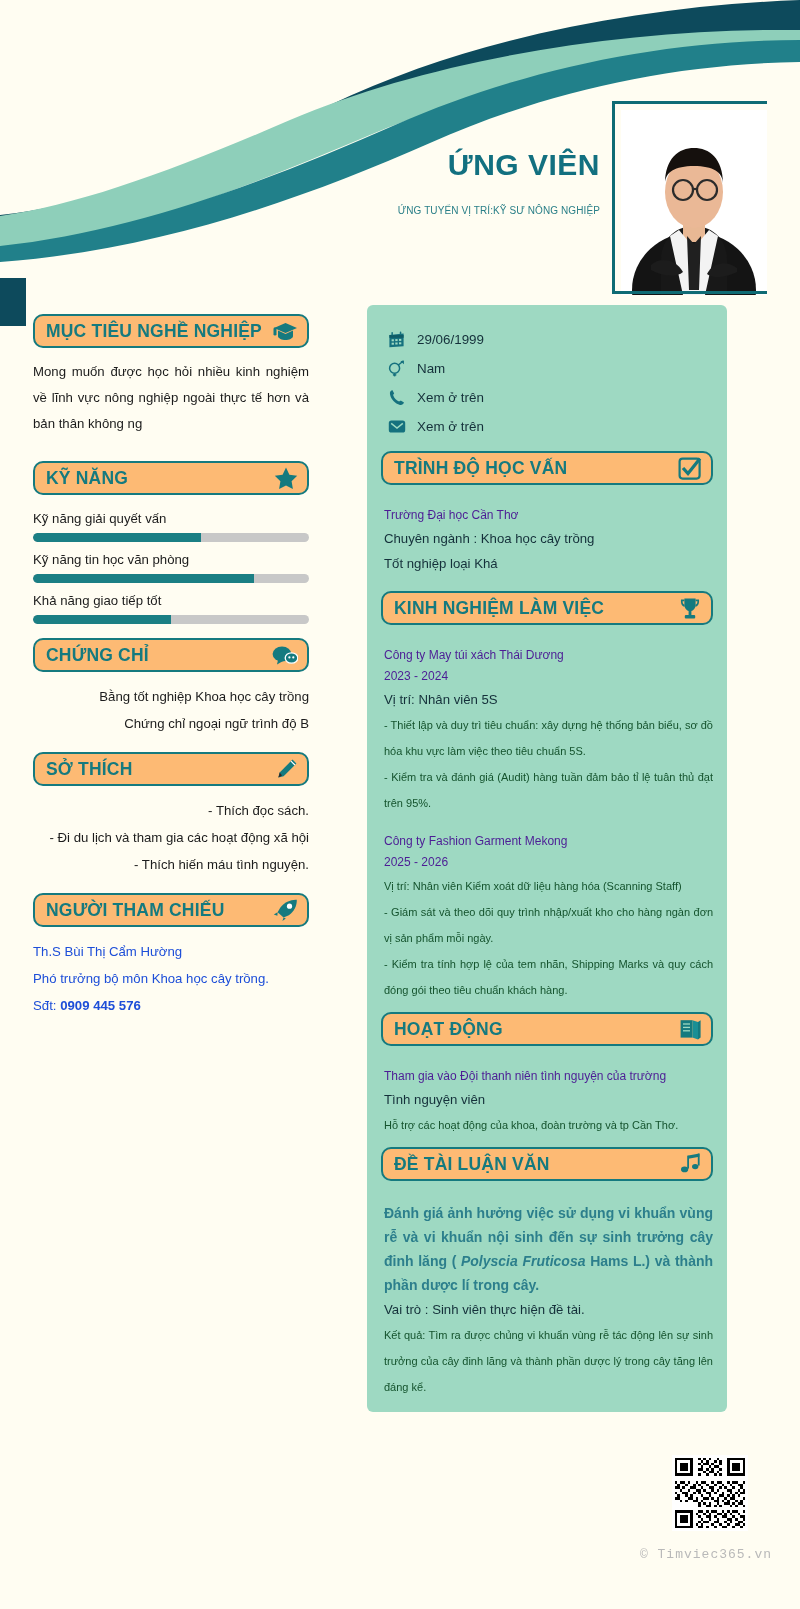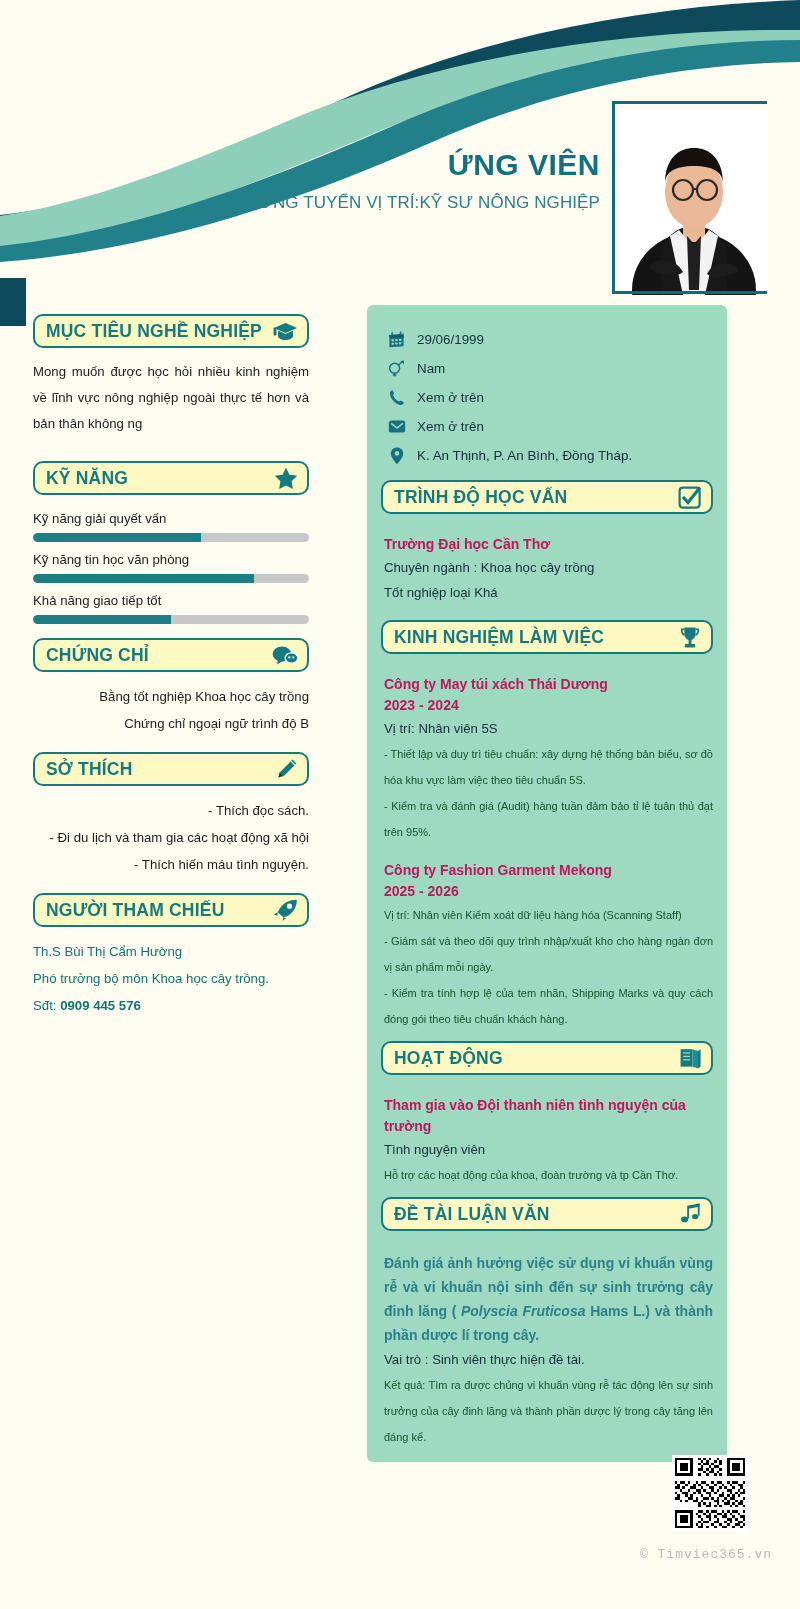--- a/index.html
+++ b/index.html
@@ -15,62 +15,62 @@
   .header{position:absolute;left:0;top:0;width:800px;height:300px;}
   .header svg{position:absolute;left:0;top:0;}
   .left-tab{position:absolute;left:0;top:278px;width:26px;height:48px;
     background:#0d4a5c;clip-path:polygon(0 0,100% 0,100% 100%,0 100%);}
   .left-tab:after{content:"";position:absolute;left:0;top:-16px;width:26px;height:18px;
     background:#0d4a5c;clip-path:polygon(0 100%,100% 0,100% 100%);}
 
   .name-block{position:absolute;right:200px;top:148px;text-align:right;width:420px;}
   .cand-name{font-size:30px;font-weight:bold;color:#127080;letter-spacing:.5px;
      font-family:"Liberation Sans Narrow","Liberation Sans",sans-serif;}
-  .cand-sub{font-size:17px;color:#2a7f88;margin-top:11px;letter-spacing:.1px;}
+  .cand-sub{font-size:10px;color:#2a7f88;margin-top:23px;letter-spacing:.1px;}
 
   .photo-frame{position:absolute;left:612px;top:101px;width:155px;height:193px;
      border:3px solid #0f6b74;border-right:none;box-sizing:border-box;}
   .photo{position:absolute;left:621px;top:110px;width:146px;height:185px;overflow:hidden;background:#fff;}
 
   
   .left-col{position:absolute;left:33px;top:314px;width:276px;}
   .right-col{position:absolute;left:367px;top:305px;width:360px;background:#9ed9c2;
       padding:14px 0 12px 0;border-radius:6px;}
 
   
   .sec-head{
-    border:2px solid #157a7f;border-radius:10px;background:#fef9c3;
+    border:2px solid #157a7f;border-radius:10px;background:#fdba74;
     height:34px;display:flex;align-items:center;justify-content:space-between;
     padding:0 9px 0 11px;box-sizing:border-box;margin:0 0 11px 0;
   }
   .sec-head .title{font-size:17.5px;font-weight:bold;color:#157a7f;letter-spacing:.2px;
      font-family:"Liberation Sans Narrow","Liberation Sans",sans-serif;white-space:nowrap;}
   .sec-head .ico{display:flex;align-items:center;color:#157a7f;}
   .sec-head.wide{margin:0 14px 11px 14px;}
 
   
   .body-txt{font-size:13.2px;color:#1c1c1c;line-height:26px;}
   .just{text-align:justify;}
   .left-col .body-txt{margin-bottom:8px;}
   .skill-label{font-size:13.2px;color:#1c1c1c;line-height:25px;}
   .bar{height:9px;background:#c8c8c8;border-radius:5px;overflow:hidden;margin:2px 0 5px 0;}
   .bar span{display:block;height:100%;background:#1b7f84;border-radius:5px 0 0 5px;}
 
   .list-line{font-size:13.2px;color:#1c1c1c;line-height:27px;text-align:right;}
-  .ref-line{font-size:13.2px;color:#0f766e;line-height:27px;}
+  .ref-line{font-size:13.2px;color:#1d4ed8;line-height:27px;}
   .ref-phone{font-weight:bold;}
 
   
   .contact{padding:6px 16px 10px 20px;}
   .crow{display:flex;align-items:center;gap:11px;line-height:29px;}
   .crow .ci{width:19px;display:flex;justify-content:center;align-items:center;color:#15717e;flex:0 0 19px;}
   .crow .ct{font-size:13.4px;color:#14303a;}
 
   .rblock{padding:0 14px 0 17px;}
-  .r-title{font-size:14px;font-weight:bold;color:#be185d;line-height:21px;}
+  .r-title{font-size:12px;font-weight:normal;color:#4c1d95;line-height:21px;}
   .r-sub{font-size:13.2px;color:#14303a;line-height:25px;}
   .r-para{font-size:11px;color:#14532d;line-height:26px;text-align:justify;}
   .gap{height:15px;}
   .gap-s{height:9px;}
   .thesis-title{font-size:14px;font-weight:bold;color:#2c7f8c;line-height:24px;text-align:justify;}
   .thesis-title i{font-style:italic;}
 
   
   .qr{position:absolute;left:672px;top:1455px;width:76px;height:76px;}
   .footer{position:absolute;right:28px;top:1547px;font-size:13px;color:#b9b9b9;
@@ -248,29 +248,20 @@
         <span class="ct">Xem ở trên</span>
       </div>
       <div class="crow">
         <span class="ci">
           <svg width="18" height="15" viewBox="0 0 18 15">
               <rect x="0.8" y="1.5" width="16.4" height="12" rx="2.6" fill="#15717e"></rect>
               <path d="M3.2 4.4 L9 9 L14.8 4.4" fill="none" stroke="#9ed9c2" stroke-width="1.5"></path>
             </svg>
         </span>
         <span class="ct">Xem ở trên</span>
-      </div>
-      <div class="crow">
-        <span class="ci">
-          <svg width="14" height="18" viewBox="0 0 14 18">
-              <path d="M7 0.6 C3.4 0.6 0.8 3.2 0.8 6.6 C0.8 10.8 7 17.4 7 17.4 C7 17.4 13.2 10.8 13.2 6.6 C13.2 3.2 10.6 0.6 7 0.6 Z" fill="#15717e"></path>
-              <circle cx="7" cy="6.4" r="2.3" fill="#9ed9c2"></circle>
-            </svg>
-        </span>
-        <span class="ct">K. An Thịnh, P. An Bình, Đồng Tháp.</span>
       </div>
     </div>
 
     <div class="sec-head wide">
       <div class="title">TRÌNH ĐỘ HỌC VẤN</div>
       <div class="ico">
         <svg width="24" height="24" viewBox="0 0 24 24">
             <rect x="1.6" y="2.6" width="20" height="20" rx="3" fill="none" stroke="#157a7f" stroke-width="2.2"></rect>
             <path d="M5 12 L10 17.6 L22 2.6" fill="none" stroke="#157a7f" stroke-width="3.2"></path>
           </svg>

